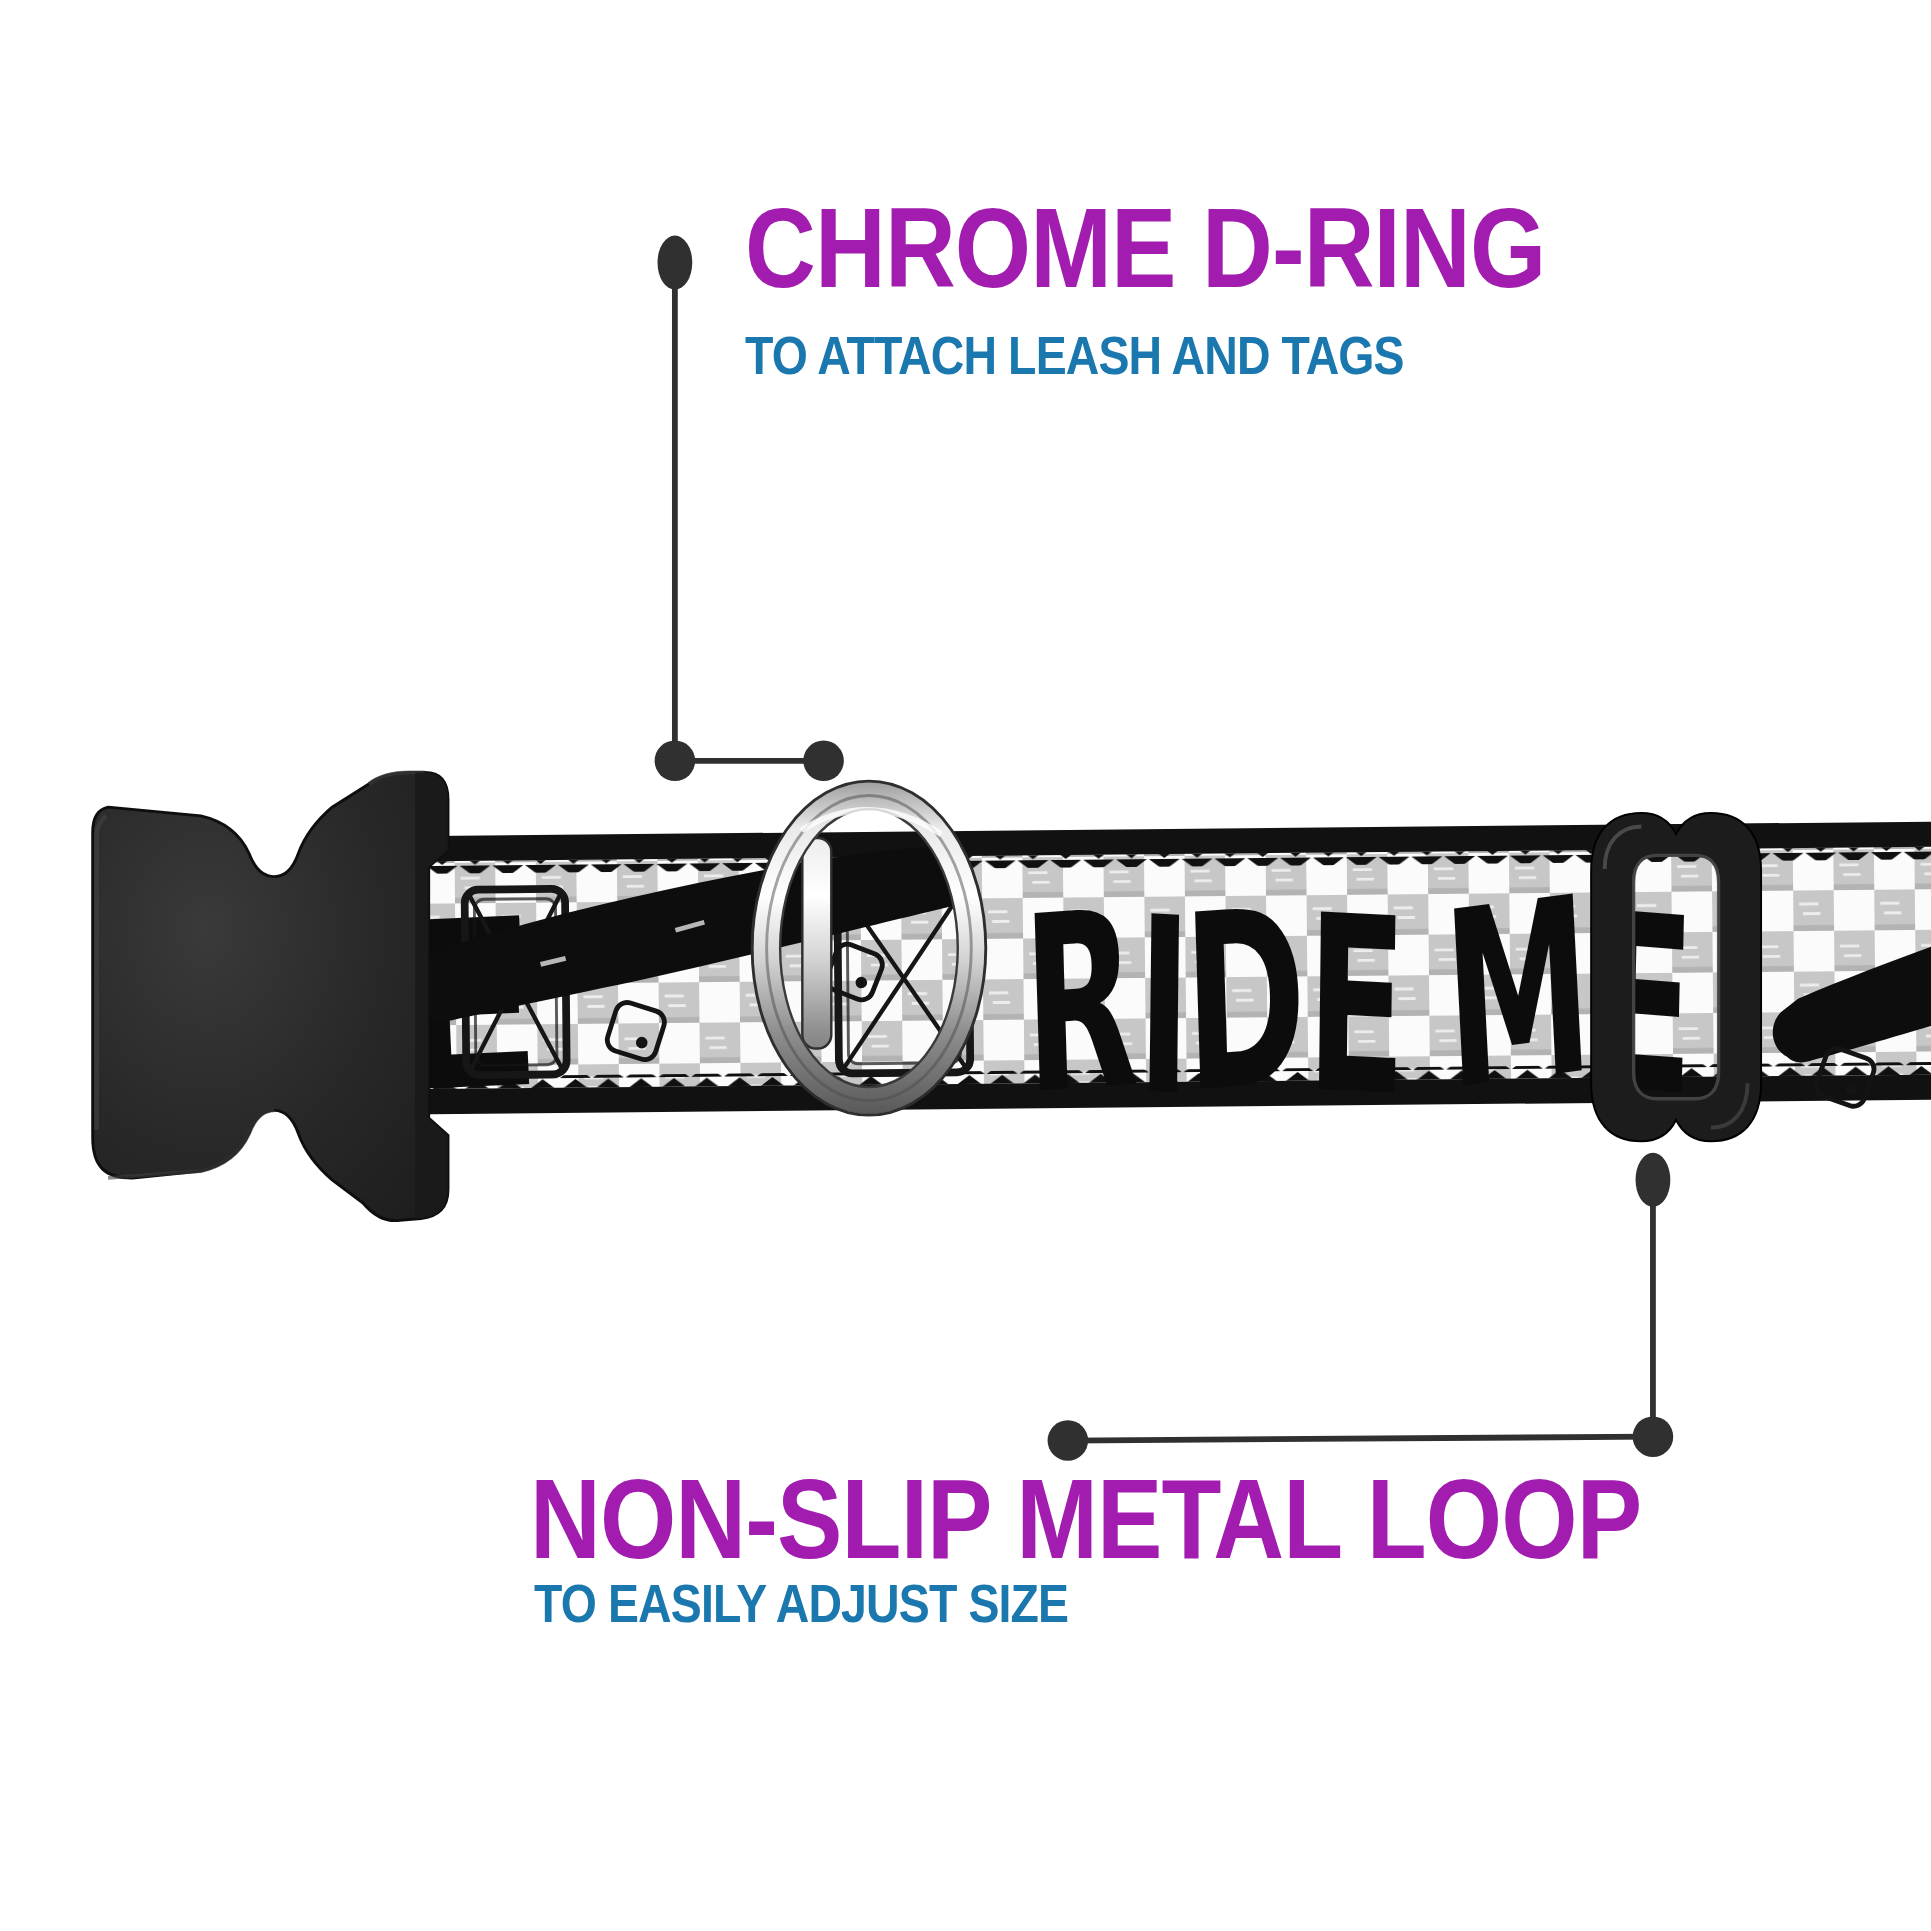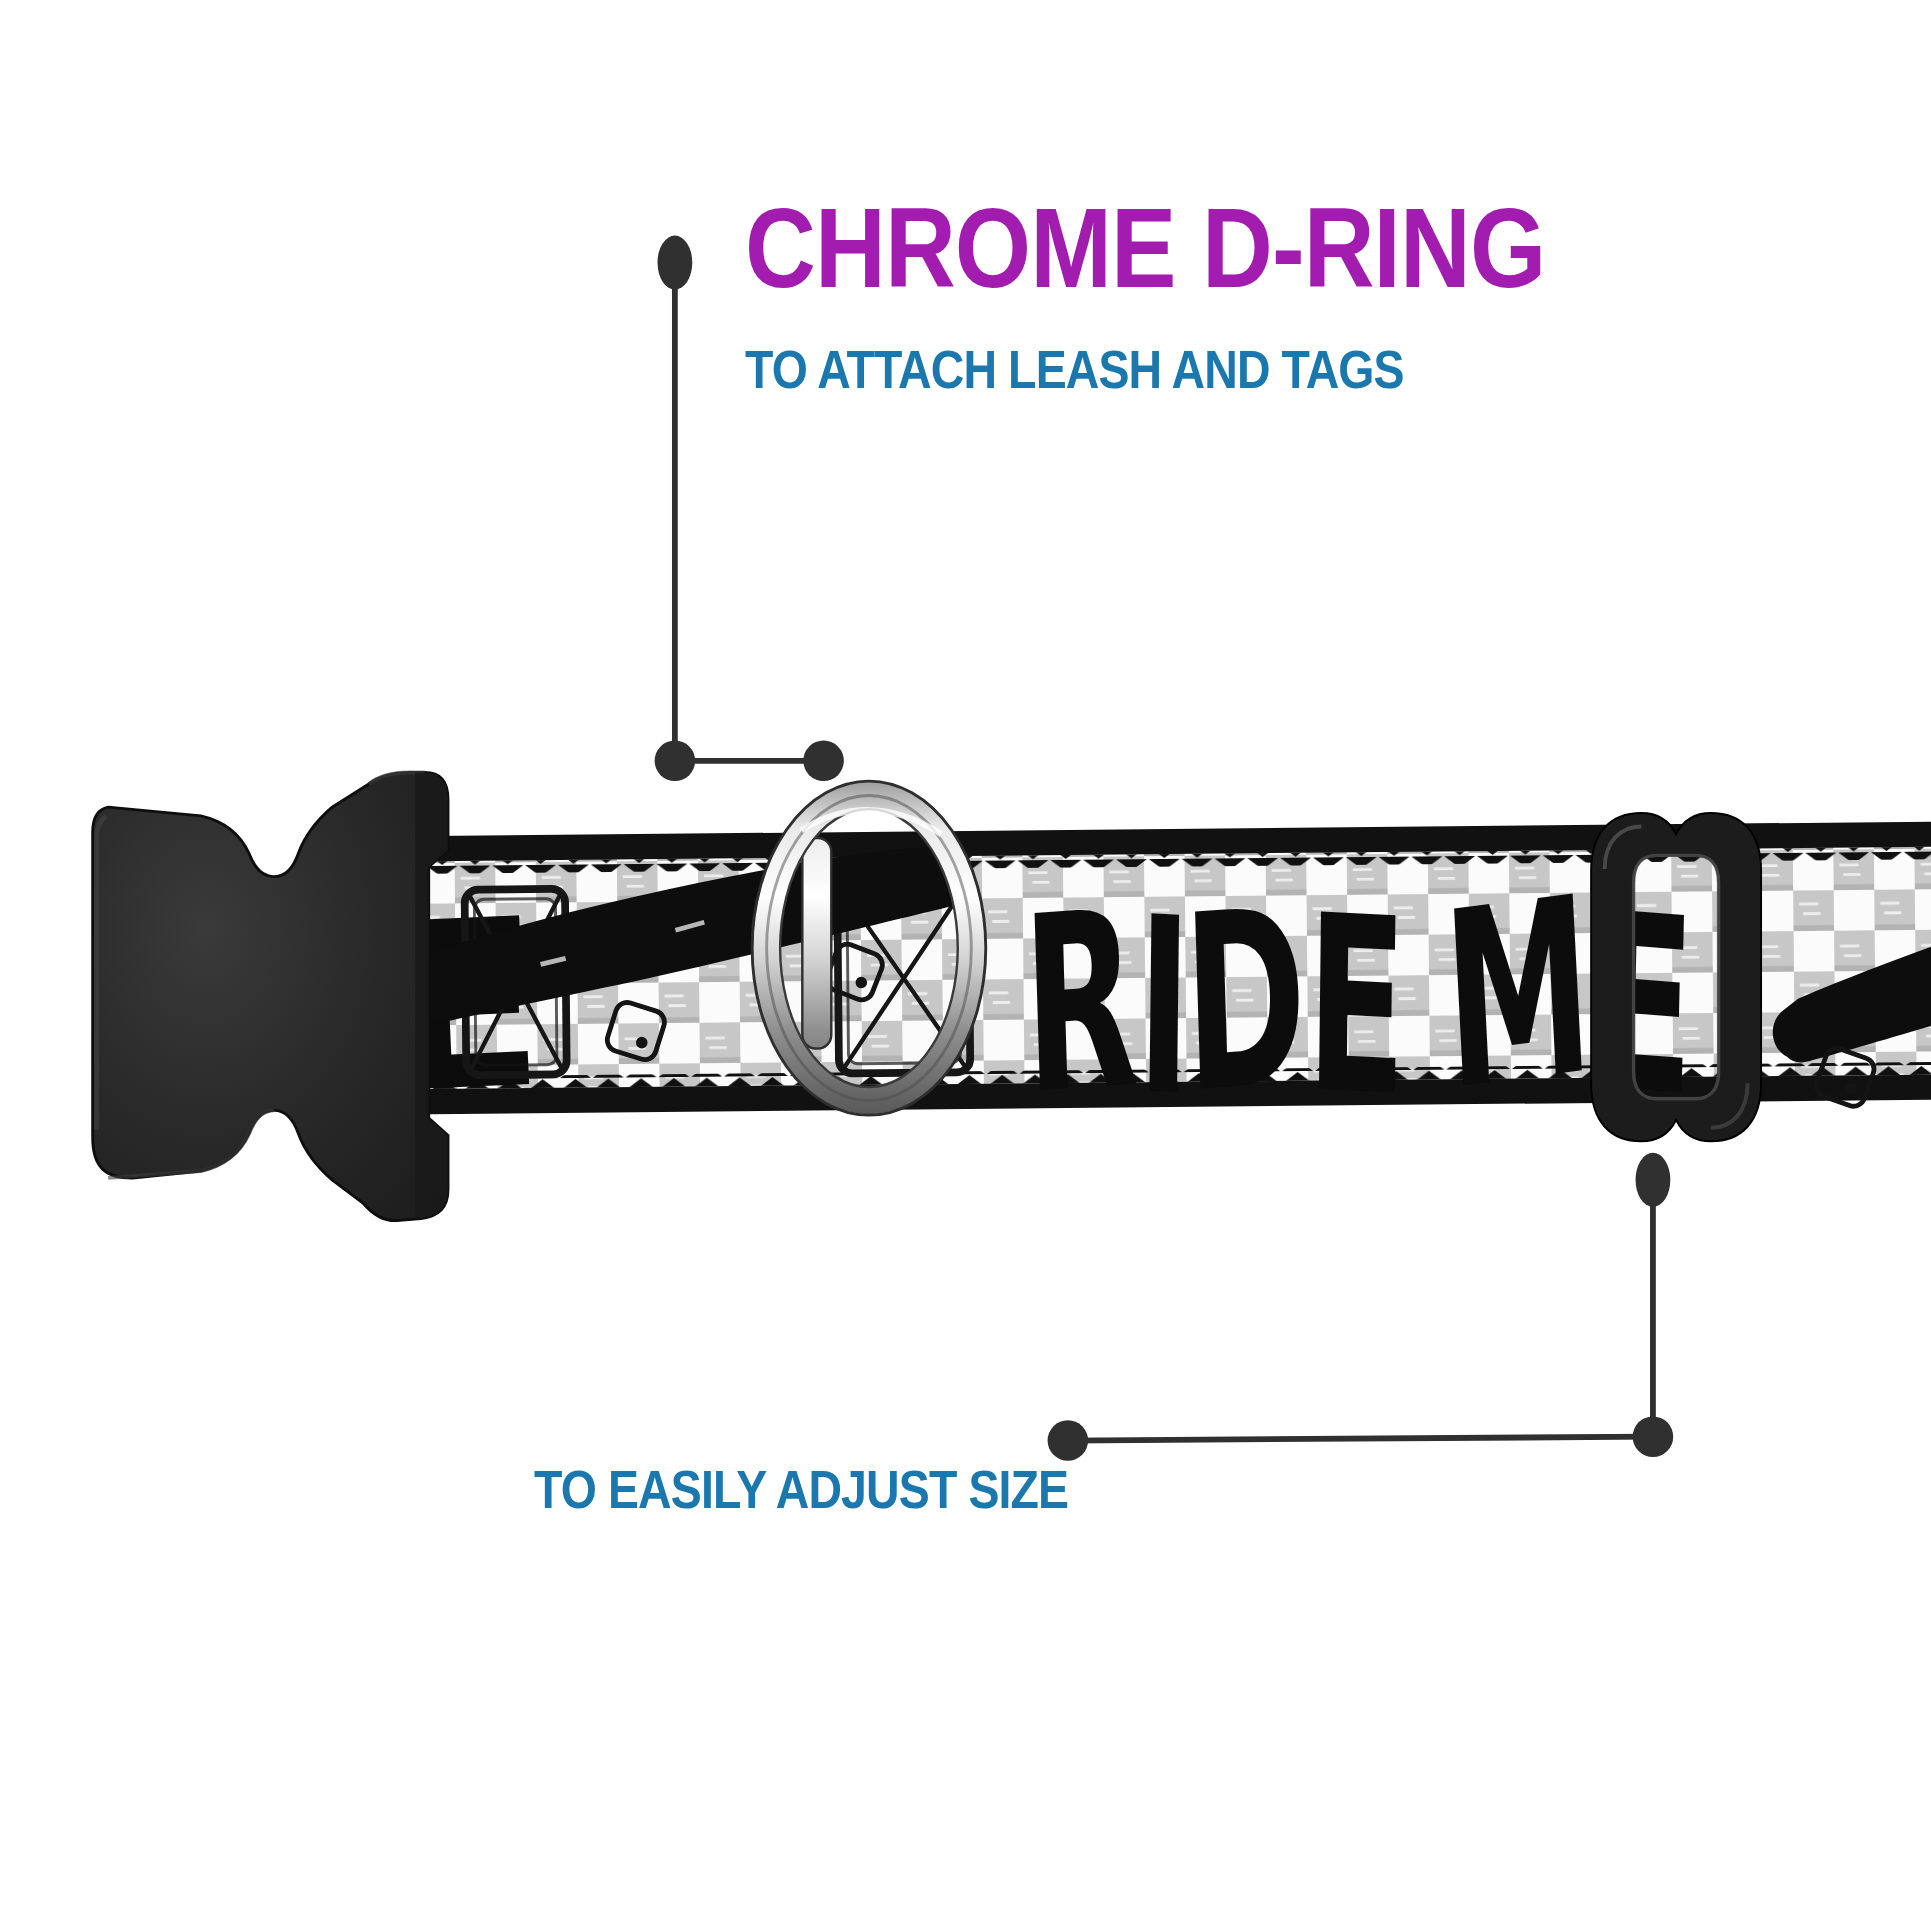--- a/index.html
+++ b/index.html
@@ -199,25 +199,28 @@
       <circle cx="1712" cy="1488" r="21" stroke="none"></circle>
       <line x1="1106" y1="1492" x2="1712" y2="1488" stroke-width="6"></line>
       <circle cx="1106" cy="1492" r="21" stroke="none"></circle>
     </g>
   </svg>
 
   <div class="abs" style="left:745px;top:191px;">
     <div class="label-title">
       <span class="cond">CHROME D-RING</span>
     </div>
-    <div class="label-sub" style="margin-top:37px;">
+    <div class="label-sub" style="margin-top:23px;">
       <span class="cond">TO ATTACH LEASH AND TAGS</span>
     </div>
   </div>
 
   <div class="abs" style="left:530px;top:1462px;">
+    <div class="label-title">
+      <span class="cond">NON-SLIP METAL LOOP</span>
+    </div>
     <div class="label-sub" style="margin-left:3.9px;">
       <span class="cond">TO EASILY ADJUST SIZE</span>
     </div>
   </div>
 
 </div>
 
 
 </body></html>

